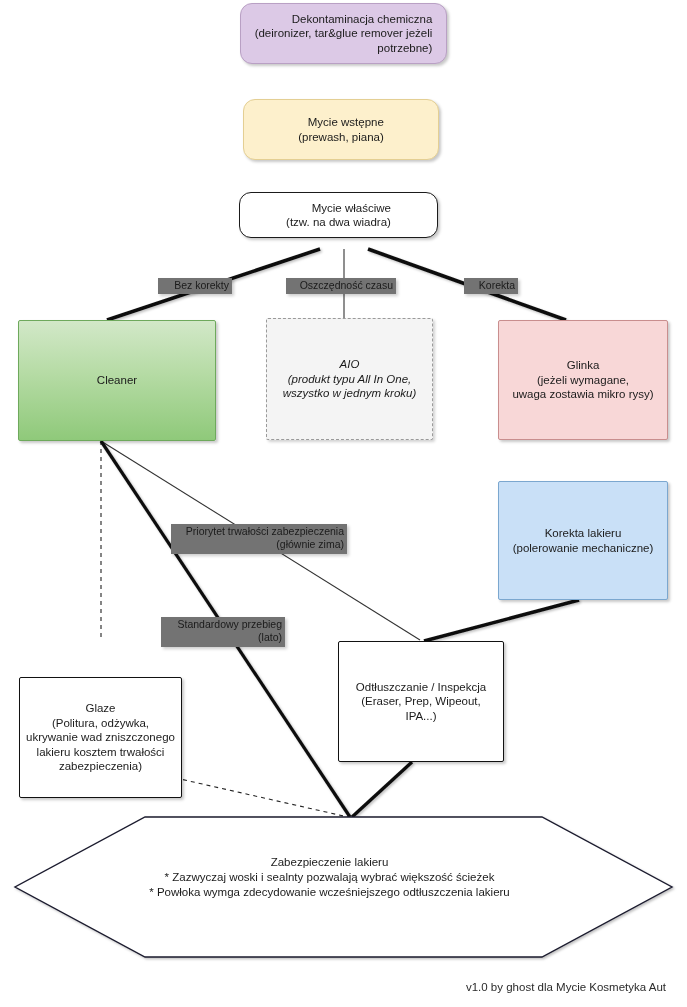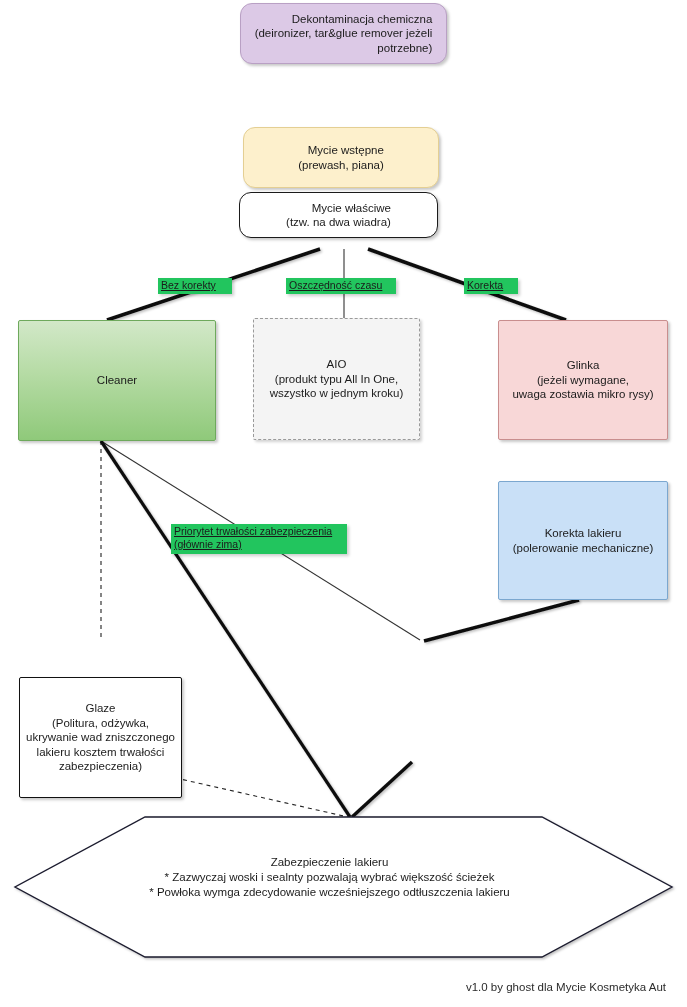--- a/index.html
+++ b/index.html
@@ -44,30 +44,29 @@
   }
   .node.rounded { border-radius: 12px; text-align: right; }
   .node.plain  { border-radius: 2px; }
   .node.dashed {
     border-style: dashed !important;
     box-shadow: 2px 2px 3px rgba(0,0,0,0.18);
   }
   .edge-label {
     position: absolute;
     z-index: 4;
-    background: #22c55e;
+    background: #737373;
     color: #1b1b1b;
     font-size: 10.5px;
     line-height: 13px;
-    text-align: left;
+    text-align: right;
     white-space: pre-line;
     padding: 1px 3px;
     box-shadow: 2px 2px 3px rgba(0,0,0,0.20);
     box-sizing: border-box;
-    text-decoration: underline;
   }
   .hex-wrap {
     position: absolute;
     z-index: 3;
   }
   .hex-text {
     position: absolute;
     z-index: 4;
     text-align: center;
     color: #1b1b1b;
@@ -120,57 +119,61 @@
 
     <line x1="105" y1="762" x2="348" y2="817" stroke="#222222" stroke-width="1.1" stroke-dasharray="4,4"></line>
 
     <polygon points="145,817 542,817 672,887 542,957 145,957 15,887" fill="#ffffff" stroke="#1b1b2e" stroke-width="1.4" filter="url(#edgeshadow)"></polygon>
   </svg>
 
   <div class="node rounded" style="left:240px; top:3px; width:207px; height:61px; background:#dcc9e6; border:1px solid #b9a0c4;">Dekontaminacja chemiczna
 (deironizer, tar&amp;glue remover jeżeli
 potrzebne)</div>
 
-  <div class="node rounded" style="left:243px; top:99px; width:196px; height:61px; background:#fdf0cc; border:1px solid #e4cf93;margin-top:28px;">Mycie wstępne
+  <div class="node rounded" style="left:243px; top:99px; width:196px; height:61px; background:#fdf0cc; border:1px solid #e4cf93;">Mycie wstępne
 (prewash, piana)</div>
 
   <div class="node rounded" style="left:239px; top:192px; width:199px; height:46px; background:#ffffff; border:1px solid #1b1b1b;">Mycie właściwe
 (tzw. na dwa wiadra)</div>
 
   <div class="node plain" style="left:18px; top:320px; width:198px; height:121px; background:linear-gradient(180deg,#d2e8c8 0%,#b5dba4 45%,#8fc97a 100%); border:1px solid #6ea95c;">Cleaner</div>
 
-  <div class="node plain dashed" style="left:253px; top:318px; width:167px; height:122px; background:#f4f4f4; border:1.2px dashed #9a9a9a;">AIO
+  <div class="node plain dashed" style="left:266px; top:318px; width:167px; height:122px; background:#f4f4f4; border:1.2px dashed #9a9a9a;font-style:italic;">AIO
 (produkt typu All In One,
 wszystko w jednym kroku)</div>
 
   <div class="node plain" style="left:498px; top:481px; width:170px; height:119px; background:#c9e0f7; border:1px solid #7ba7cf;">Korekta lakieru
 (polerowanie mechaniczne)</div>
 
   <div class="node plain" style="left:498px; top:320px; width:170px; height:120px; background:#f8d7d7; border:1px solid #c98e8e;">Glinka
 (jeżeli wymagane,
 uwaga zostawia mikro rysy)</div>
 
   <div class="node plain" style="left:19px; top:641px; width:163px; height:121px; background:#ffffff; border:1.2px solid #111111;margin-top:36px;">Glaze
 (Politura, odżywka,
 ukrywanie wad zniszczonego
 lakieru kosztem trwałości
 zabezpieczenia)</div>
 
+  <div class="node plain" style="left:338px; top:641px; width:166px; height:121px; background:#ffffff; border:1.2px solid #111111;">Odtłuszczanie / Inspekcja
+(Eraser, Prep, Wipeout, IPA...)</div>
 
   <div class="hex-wrap" style="left:1px; top:855px; width:657px; height:60px;text-decoration:underline;">
     <div class="hex-text">Zabezpieczenie lakieru
 * Zazwyczaj woski i sealnty pozwalają wybrać większość ścieżek
 * Powłoka wymga zdecydowanie wcześniejszego odtłuszczenia lakieru</div>
   </div>
 
   <div class="edge-label" style="left:158px; top:278px; width:74px; height:16px;">Bez korekty</div>
 
   <div class="edge-label" style="left:286px; top:278px; width:110px; height:16px;">Oszczędność czasu</div>
 
   <div class="edge-label" style="left:464px; top:278px; width:54px; height:16px;">Korekta</div>
 
   <div class="edge-label" style="left:171px; top:524px; width:176px; height:30px;">Priorytet trwałości zabezpieczenia
 (głównie zima)</div>
 
+  <div class="edge-label" style="left:161px; top:617px; width:124px; height:30px;">Standardowy przebieg
+(lato)</div>
 
   <div id="footer" style="left:0px; top:981px; width:666px;">v1.0 by ghost dla Mycie Kosmetyka Aut</div>
 
 </div>
 
 </body></html>

